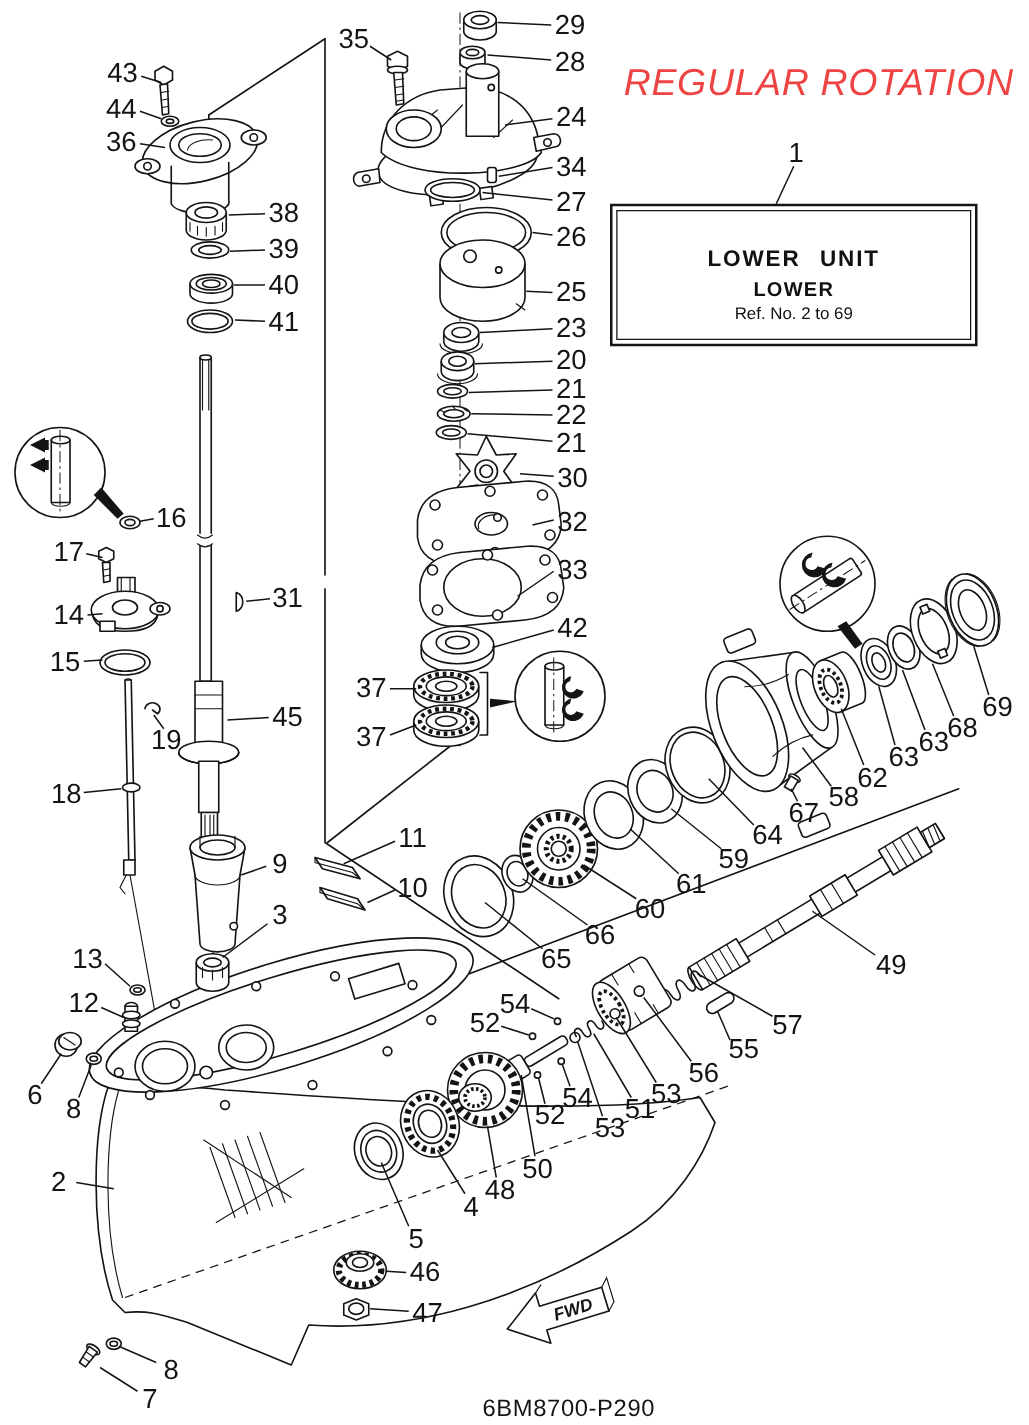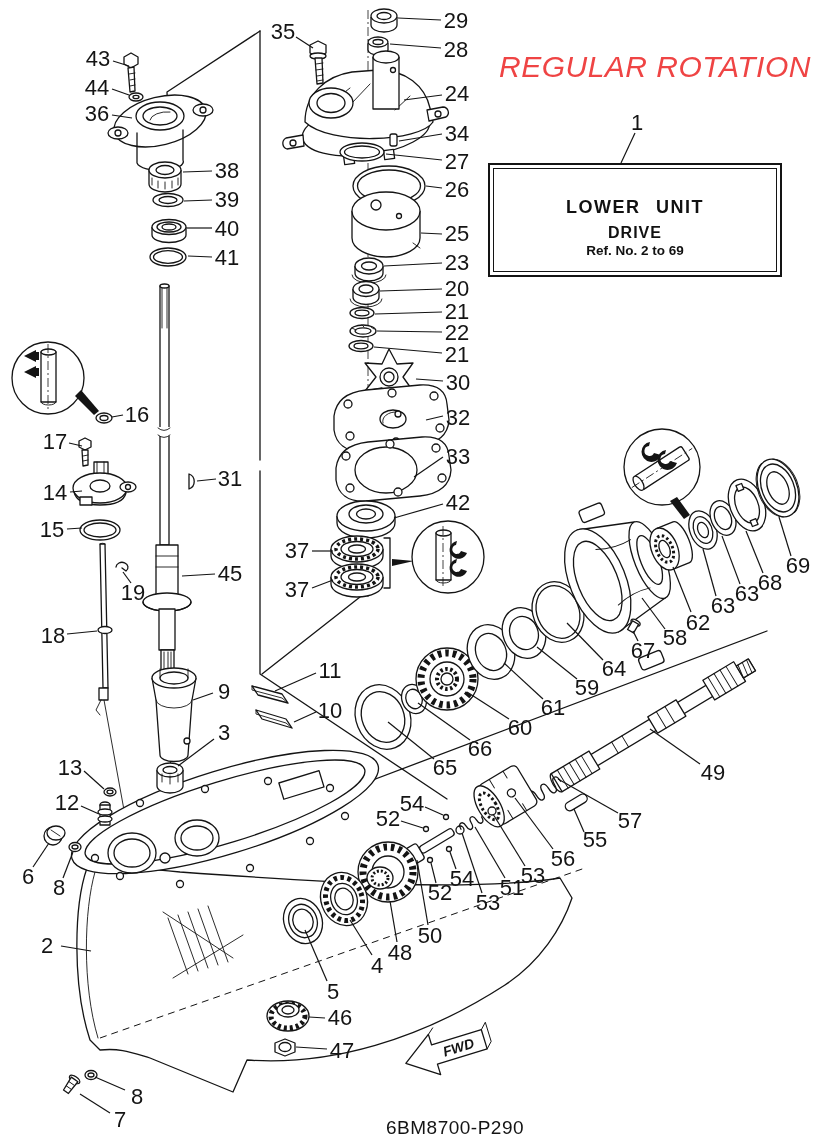--- a/index.html
+++ b/index.html
@@ -7,21 +7,21 @@
         font-family:"Liberation Sans","DejaVu Sans",sans-serif;color:#111}
   .title{position:absolute;left:499px;top:50px;font-size:30px;font-style:italic;
          letter-spacing:.5px;white-space:nowrap;color:#ef4444}
   .ibox{position:absolute;left:488px;top:163px;width:294px;height:114px;
         border:2px solid #141414;box-sizing:border-box;background:#fff}
   .ibox-inner{position:absolute;top:3px;left:3px;right:3px;bottom:3px;border:1px solid #141414;
         text-align:center;padding-top:28px;box-sizing:border-box}
   .ibox-l1{font-size:18px;font-weight:bold;letter-spacing:1.5px;word-spacing:9px}
   .ibox-l2{font-size:16px;font-weight:bold;margin-top:6px;letter-spacing:1px}
   .ibox-l3{font-size:13.5px;font-weight:bold;margin-top:9px}
-  .ibox-l4{font-size:13.5px;font-weight:bold;margin-top:1px}
+  .ibox-l4{font-size:13.5px;font-weight:normal;margin-top:1px}
   .footer-code{position:absolute;left:386px;top:1117px;font-size:19px;letter-spacing:.5px;color:#141414}
   svg{position:absolute;left:0;top:0}
   svg .w{fill:#fff;stroke:#141414;stroke-width:1.3;stroke-linejoin:round}
   svg .s{fill:none;stroke:#141414;stroke-width:1.3;stroke-linecap:round;stroke-linejoin:round}
   svg .th{fill:none;stroke:#141414;stroke-width:.9;stroke-linecap:round}
   svg .b{fill:#141414;stroke:none}
   svg .cl{fill:none;stroke:#141414;stroke-width:.8;stroke-dasharray:9 3 2 3}
   svg .dash{fill:none;stroke:#141414;stroke-width:1;stroke-dasharray:7 5}
   #callout-layer text{font-size:22px;fill:#141414;text-anchor:middle;dominant-baseline:central;
         font-family:"Liberation Sans","DejaVu Sans",sans-serif}
@@ -32,21 +32,21 @@
 </head>
 <body>
 
 <div class="page">
 
   <div class="title">REGULAR ROTATION</div>
 
   <div class="ibox">
     <div class="ibox-inner">
       <div class="ibox-l1">LOWER UNIT</div>
-      <div class="ibox-l2">DRIVE</div>
+      <div class="ibox-l2">LOWER</div>
       <div class="ibox-l4">Ref. No. 2 to 69</div>
     </div>
   </div>
 
   <svg width="823" height="1140" viewBox="0 0 823 1140">
 
     <g>
       <path class="cl" d="M368,10 V598"></path>
       <path class="s" d="M260,31 L167,92 L168,118"></path>
       <path class="s" d="M260,31 V460 M260,471 V674 L447,799"></path>

